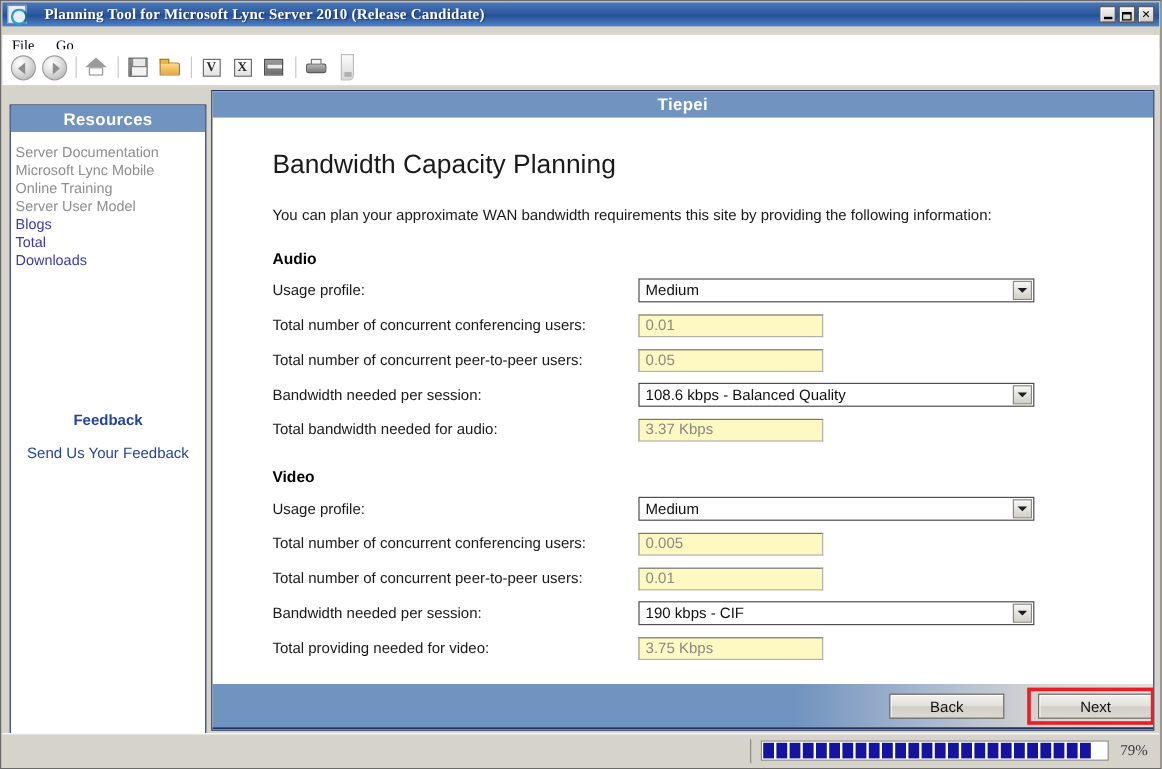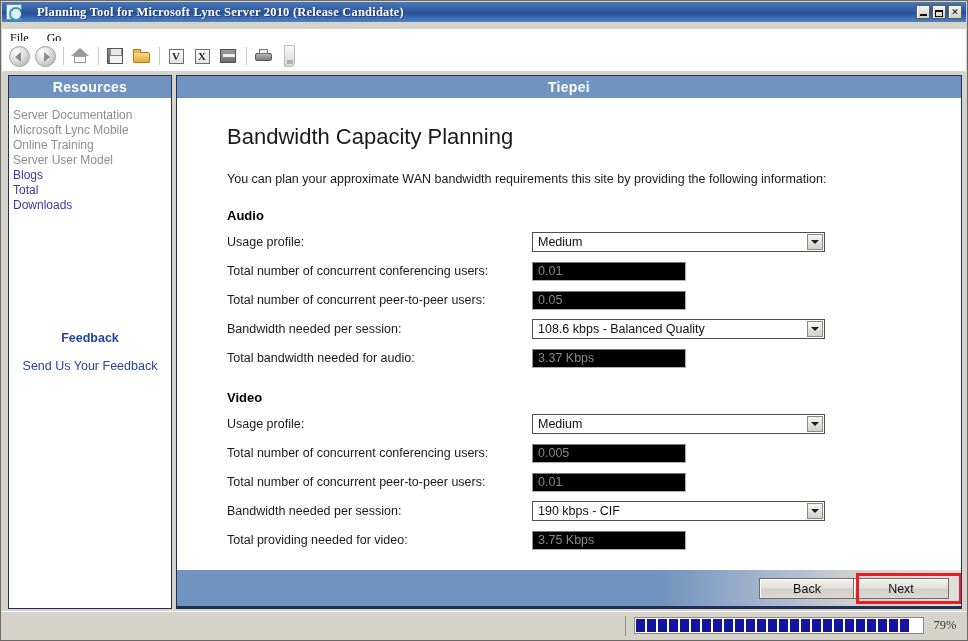--- a/index.html
+++ b/index.html
@@ -254,21 +254,21 @@
   }
   .ico-grip::after {
     content:"";
     position:absolute; left:2px; bottom:2px; width:6px; height:4px;
     background:#b0b0b0;
   }
 
   
   .sidebar {
     position: absolute;
-    left: 7px; top: 74px;
+    left: 7px; top: 86px;
     width: 164px; height: 534px;
     background: #ffffff;
     border: 1px solid #22305c;
     box-sizing: border-box;
   }
   .panel-head {
     height: 22px;
     background: #7193bf;
     color: #ffffff;
     font-weight: bold;
@@ -338,21 +338,21 @@
     margin: 9px 0 0 50px;
     height: 20px;
   }
   .row-label {
     width: 305px;
     font-size: 12.5px;
     color: #1a1a1a;
     flex: none;
   }
   .combo {
-    width: 293px; height: 20px;
+    width: 330px; height: 20px;
     background: #ffffff;
     border: 1px solid #4f4f4f;
     box-sizing: border-box;
     display: flex;
     align-items: center;
     position: relative;
     cursor: default;
   }
   .combo-text {
     padding-left: 5px;
@@ -372,21 +372,21 @@
   }
   .combo-btn::after {
     content: "";
     width: 0; height: 0;
     border-left: 4px solid transparent;
     border-right: 4px solid transparent;
     border-top: 4px solid #1c1c1c;
   }
   .readonly {
     width: 154px; height: 19px;
-    background: #000000;
+    background: #fef9c3;
     border: 1px solid #b4b1aa;
     border-top: 1px solid #787672;
     border-left: 1px solid #9a9792;
     box-sizing: border-box;
     display: flex;
     align-items: center;
     font-size: 12.5px;
     color: #8b8883;
     padding-left: 5px;
   }
@@ -408,22 +408,22 @@
     border: 1px solid #6f6c66;
     box-shadow: inset 1px 1px 0 #ffffff;
     box-sizing: border-box;
     font-size: 12.5px;
     color: #101010;
     display: flex;
     align-items: center;
     justify-content: center;
     cursor: default;
   }
-  .btn-back { right: 106px; }
-  .btn-next { right: 12px; }
+  .btn-back { right: 124px; }
+  .btn-next { right: 0; }
   .highlight-box {
     position: absolute;
     top: 3px; right: -1px;
     width: 106px; height: 31px;
     border: 3px solid #ed1c24;
     box-sizing: border-box;
     pointer-events: none;
   }
 
   

